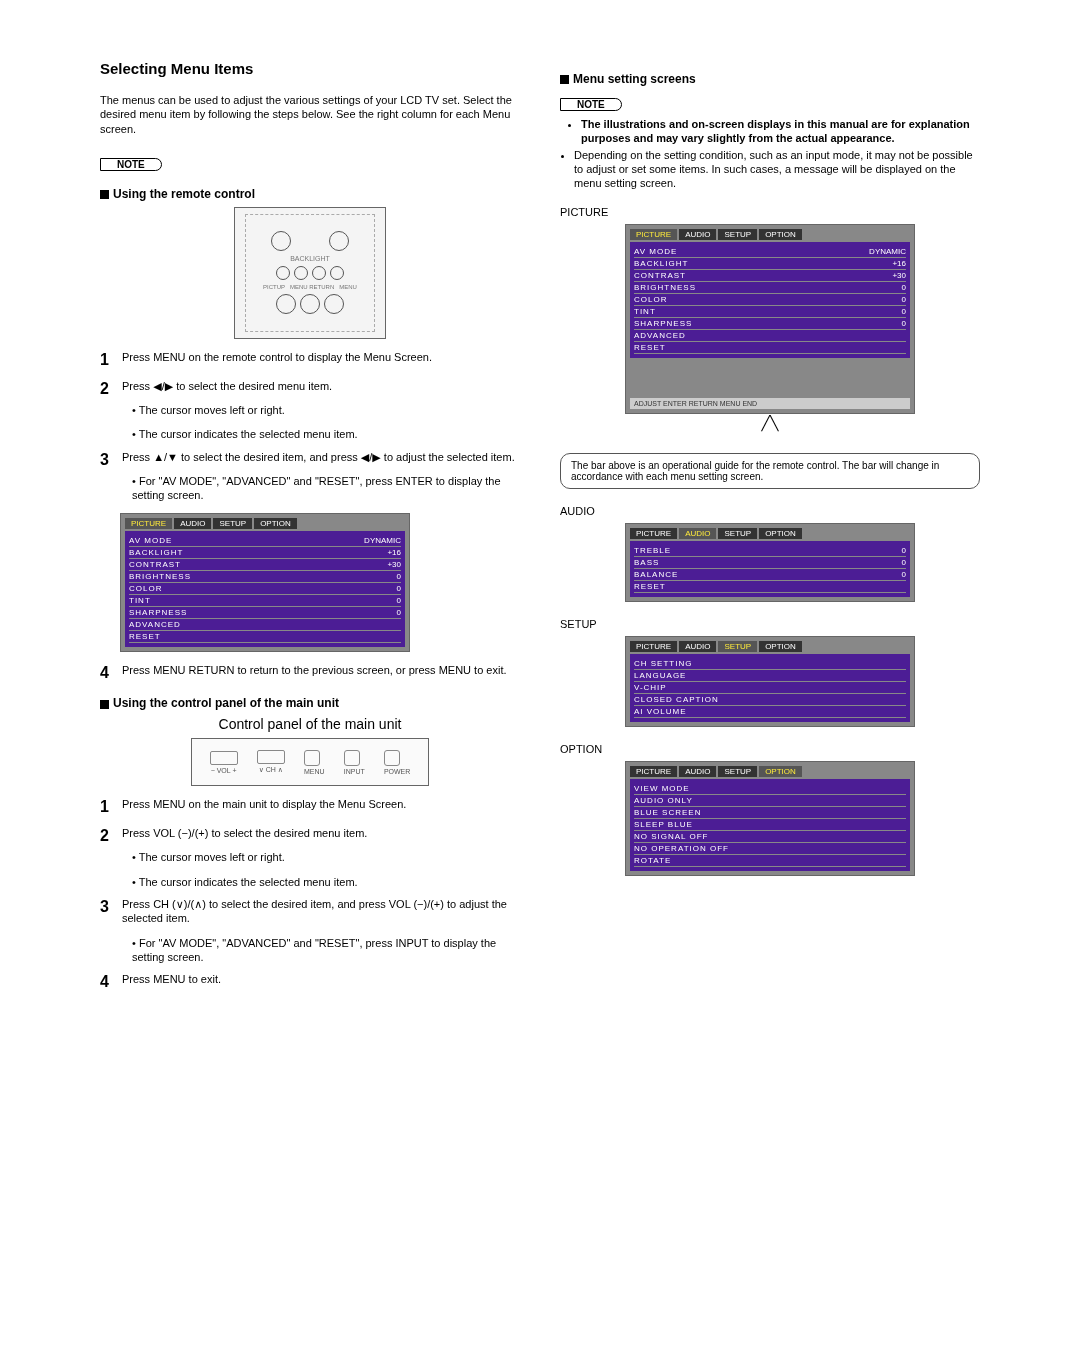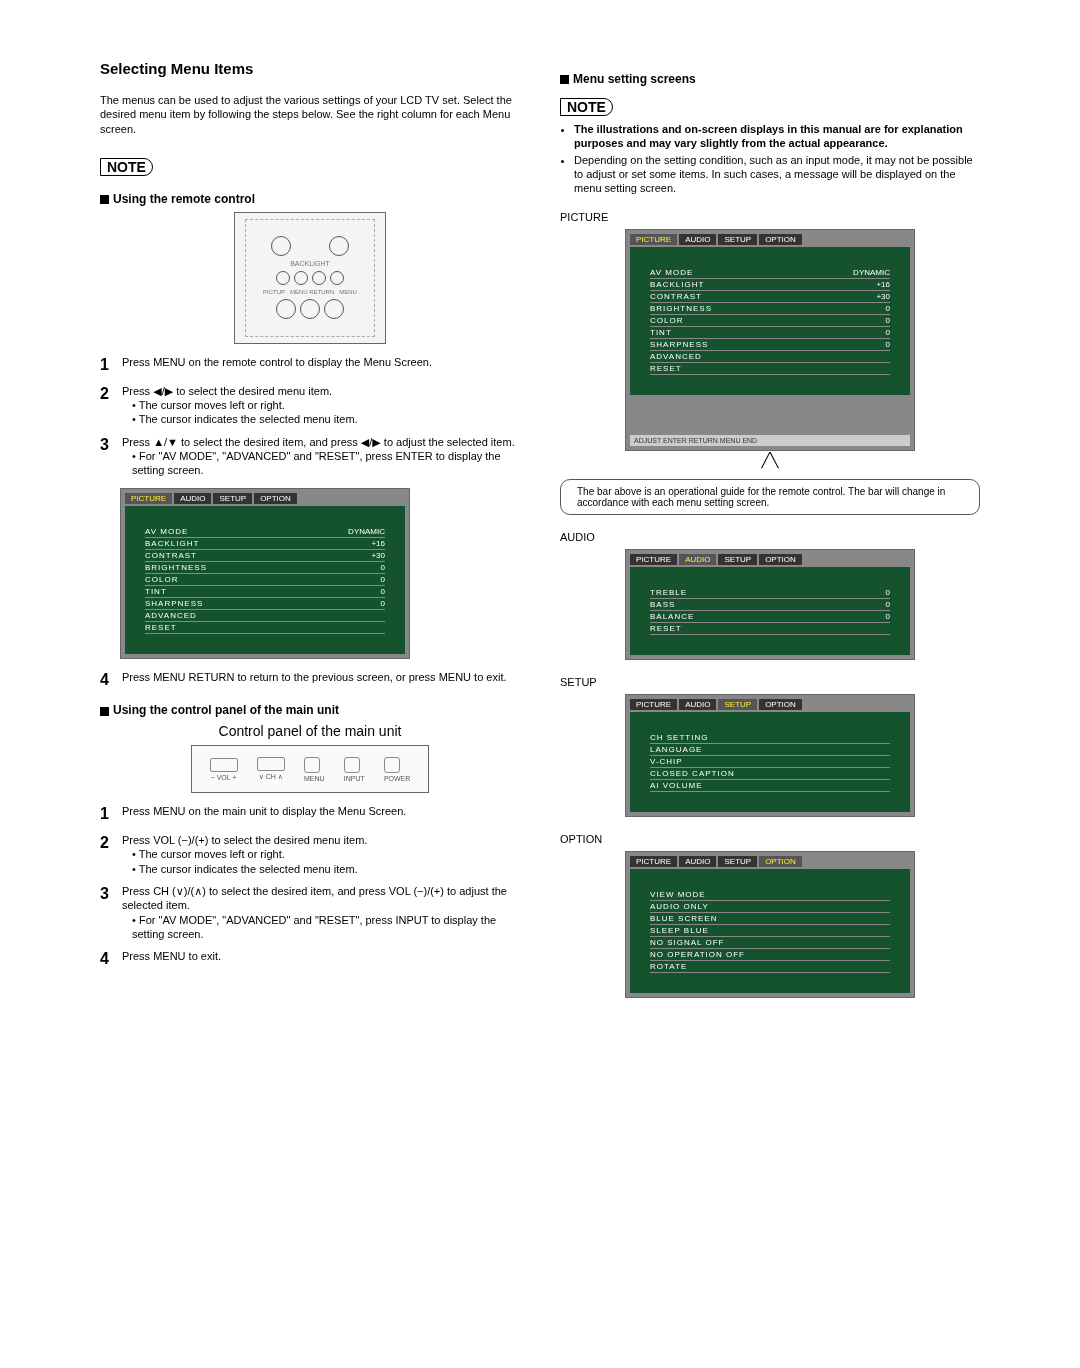--- a/index.html
+++ b/index.html
@@ -28,22 +28,22 @@
     font-weight: bold;
     margin: 12px 0 6px 0;
   }
   p {
     margin: 16px 0;
     line-height: 1.3;
   }
   .note-label {
     display: inline-block;
     border: 1px solid #000;
-    padding: 0 6px;
-    font-size: 14px;
+    padding: 0 16px;
+    font-size: 10px;
     font-weight: bold;
     border-radius: 0 10px 10px 0;
     margin: 6px 0 4px 0;
   }
   ul {
     margin: 2px 0 8px 0;
     padding-left: 14px;
   }
   li {
     margin: 2px 0;
@@ -62,20 +62,21 @@
     font-size: 16px;
     font-weight: bold;
     min-width: 14px;
   }
   .step-body {
     flex: 1;
   }
   .sub {
     padding-left: 10px;
     line-height: 1.3;
+    margin-top: 10px;
   }
   .remote-box, .panel-box, .menu-shot {
     border: 1px solid #666;
     background: #eee;
     margin: 6px auto;
   }
   .remote-box {
     width: 150px;
     height: 130px;
     position: relative;
@@ -97,32 +98,32 @@
   .btn { border:1px solid #888; border-radius:2px; width:26px; height:12px; }
   .btn.round { width:14px; height:14px; border-radius:3px; }
   .plabel { font-size:7px; text-align:center; margin-top:2px; color:#555;}
   .menu-shot {
     width: 280px; height: auto; padding:4px; background:#888;
     font-size:8px; color:#fff;
   }
   .menu-tabs { display:flex; gap:2px; margin-bottom:2px;}
   .menu-tab { background:#333; padding:1px 6px; }
   .menu-tab.active { background:#555; color:#ffeb3b; }
-  .menu-rows { background:#14532d; padding:20px; }
+  .menu-rows { background:#4c1d95; padding:4px; }
   .menu-row { display:flex; justify-content:space-between; border-bottom:1px solid #888; padding:1px 0;}
   .menu-row span:first-child { letter-spacing:1px; }
   .opbar { background:#ccc; color:#333; font-size:7px; padding:2px 4px; margin-top:40px; }
   .callout {
-    border:1px solid #555; border-radius:10px; padding:6px 16px; margin-top:16px;
+    border:1px solid #555; border-radius:10px; padding:6px 10px; margin-top:27px;
     font-size:10px;
   }
   .callout-ptr { text-align:center; font-size:14px; line-height:6px; }
   .section-label { font-size:11px; margin:16px 0 2px 0; }
   .panel-caption { font-size:14px; text-align:center; margin:4px 0;}
-  .bold { font-weight:bold; }
+  .bold { font-weight:bold;margin-left:7px; }
   .sq { display:inline-block; width:9px; height:9px; background:#000; vertical-align:middle; margin-right:4px;}
 </style>
 </head>
 <body>
 
 <div class="two-col">
 
   <div class="col">
     <h2>Selecting Menu Items</h2>
     <p>The menus can be used to adjust the various settings of your LCD TV set. Select the desired menu item by following the steps below. See the right column for each Menu screen.</p>

